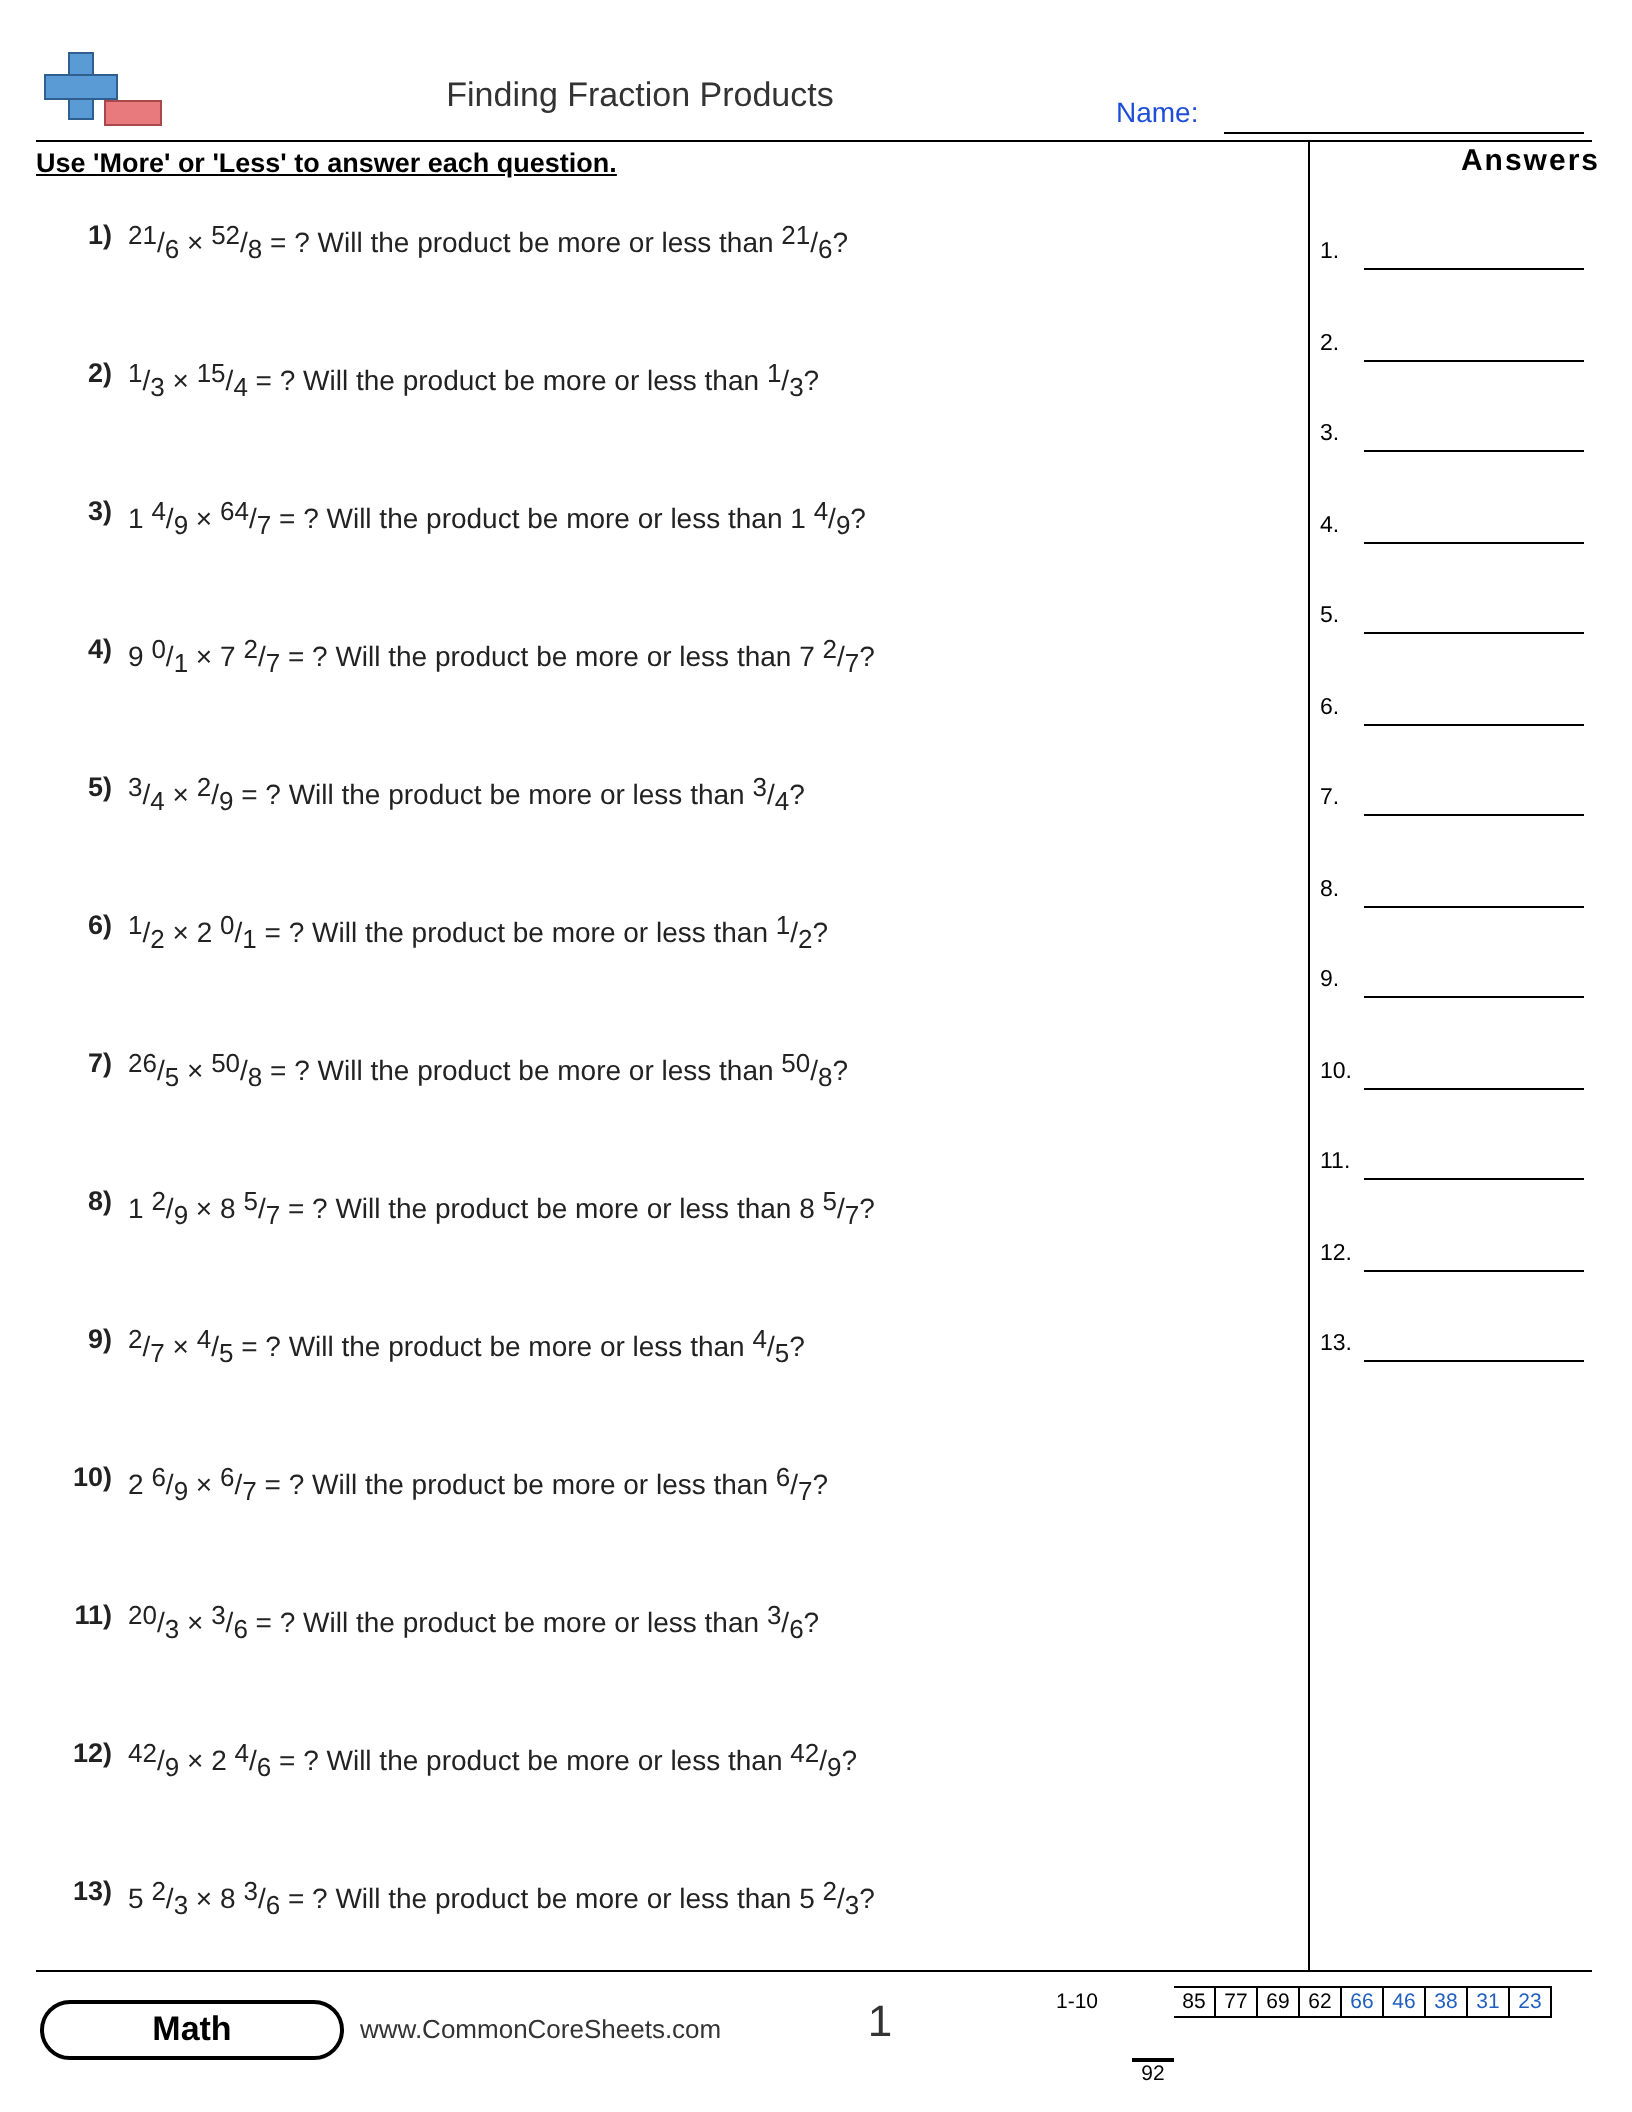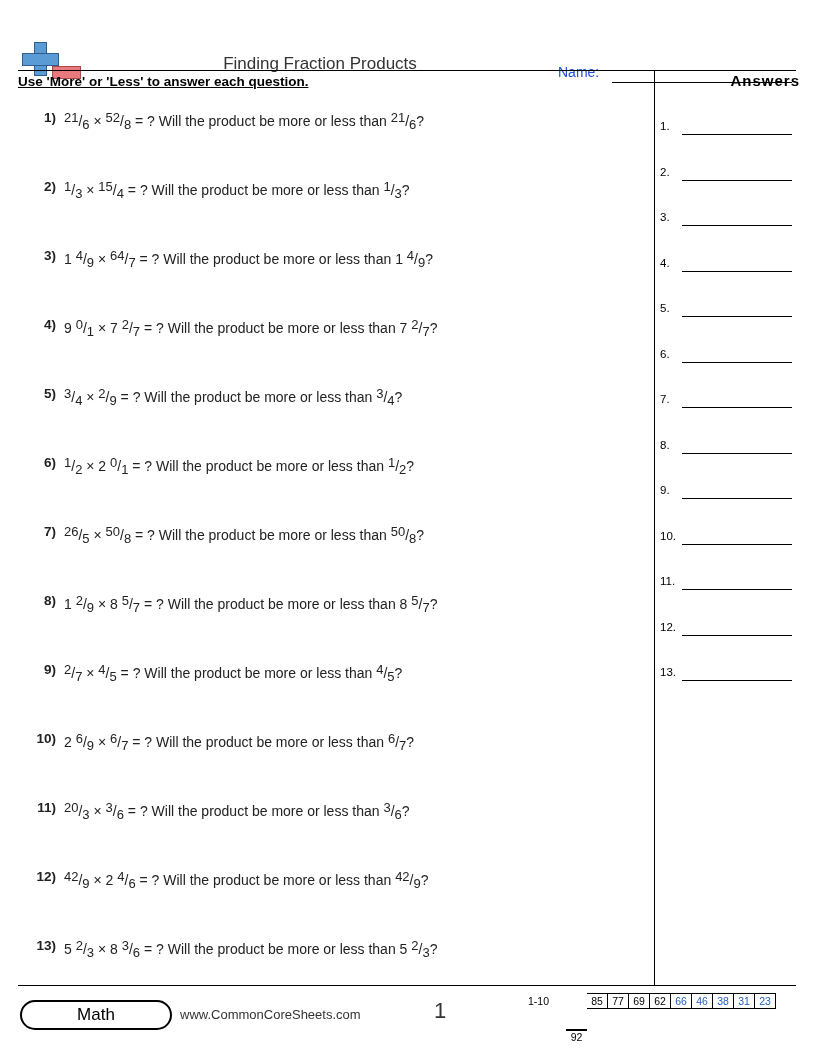--- a/index.html
+++ b/index.html
@@ -19,21 +19,21 @@
   .page {
     position: relative;
     width: 816px;
     height: 1056px;
     box-sizing: border-box;
   }
 
   
   .header {
     position: absolute;
-    top: 38px;
+    top: 22px;
     left: 0;
     width: 816px;
     height: 48px;
   }
   .logo {
     position: absolute;
     left: 22px;
     top: 4px;
     width: 62px;
     height: 44px;
@@ -224,21 +224,21 @@
     position: absolute;
     left: 20px;
     top: 10px;
     width: 152px;
     height: 30px;
     border: 2px solid #000000;
     border-radius: 15px;
     box-sizing: border-box;
     text-align: center;
     font-size: 17px;
-    font-weight: normal;
+    font-weight: bold;
     line-height: 26px;
   }
   .site {
     position: absolute;
     left: 180px;
     top: 17px;
     font-size: 13px;
     color: #333333;
   }
   .page-number {

